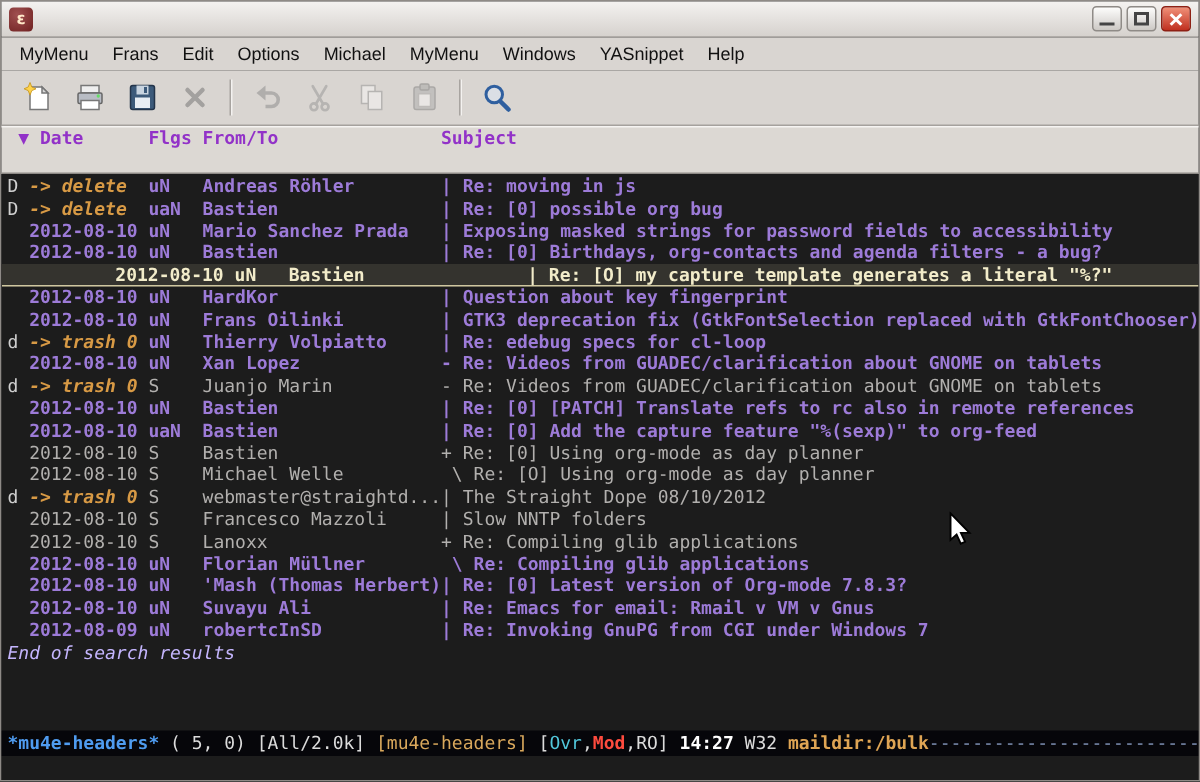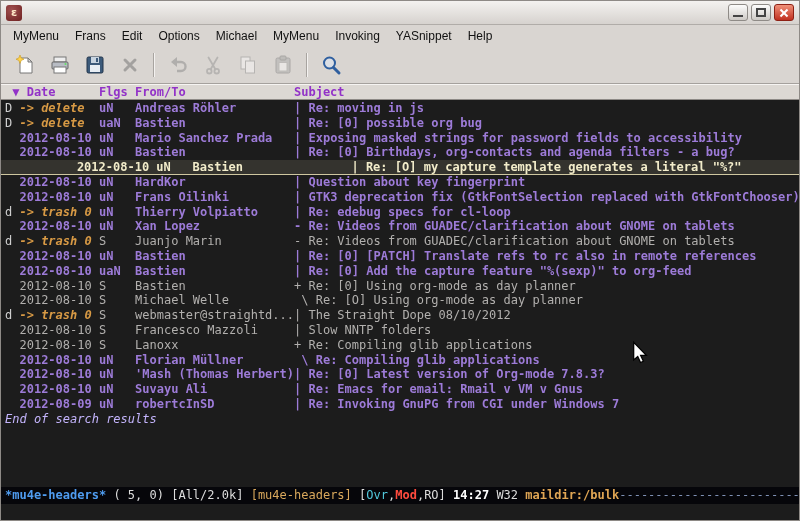--- a/index.html
+++ b/index.html
@@ -29,21 +29,21 @@
   .menu-item { padding:3px 8px; cursor:default; }
 
   
   .toolbar { height:37px; background:#d9d5d1; border-bottom:1px solid #a5a19d; display:flex; align-items:center;
              padding-left:8px; flex:0 0 auto; }
   .tbtn { width:32px; height:30px; display:flex; align-items:center; justify-content:center; border-radius:3px; margin-right:3px; }
   .tbtn.disabled svg { opacity:.42; filter:grayscale(1); }
   .tsep { width:0; height:24px; border-left:1px solid #a8a4a0; border-right:1px solid #f4f2f0; margin:0 7px 0 4px; }
 
   
-  .header-line { height:16px; background:#dcd8d3; border-top:1px solid #f6f4f2; border-bottom:1px solid #8e8a86;
+  .header-line { height:32px; background:#dcd8d3; border-top:1px solid #f6f4f2; border-bottom:1px solid #8e8a86;
                  font:bold 12px/14px "DejaVu Sans Mono", monospace; color:#9232c8; white-space:pre;
                  overflow:hidden; padding-left:4px; flex:0 0 auto; }
 
   
   .buffer { flex:1 1 auto; overflow:hidden; background:#1c1c1c; font:12px/14.8px "DejaVu Sans Mono", monospace;
             white-space:pre; padding-top:1px; }
   .row { height:14.8px; padding-left:4px; }
   .f-unread { color:#9d7bd8; font-weight:bold; }
   .f-seen { color:#b2b0ae; }
   .f-mark { color:#cfcfcf; }
@@ -81,21 +81,21 @@
     </div>
   </div>
 
   <div class="menubar">
       <span class="menu-item">MyMenu</span>
       <span class="menu-item">Frans</span>
       <span class="menu-item">Edit</span>
       <span class="menu-item">Options</span>
       <span class="menu-item">Michael</span>
       <span class="menu-item">MyMenu</span>
-      <span class="menu-item">Invoking</span>
+      <span class="menu-item">Windows</span>
       <span class="menu-item">YASnippet</span>
       <span class="menu-item">Help</span>
     </div>
 
   <div class="toolbar">
     <div class="tbtn">
       <svg width="22" height="22" viewBox="0 0 22 22">
         <path d="M6 4h8l4 4v11H6z" fill="#ffffff" stroke="#777" stroke-width="1"></path>
         <path d="M14 4l4 4h-4z" fill="#d8d8d8" stroke="#777" stroke-width="1"></path>
         <path d="M6 1l1.2 3L10 5.2 7.2 6.4 6 9.4 4.8 6.4 2 5.2l2.8-1.2z" fill="#ffd24a" stroke="#c99a20" stroke-width=".6"></path>

